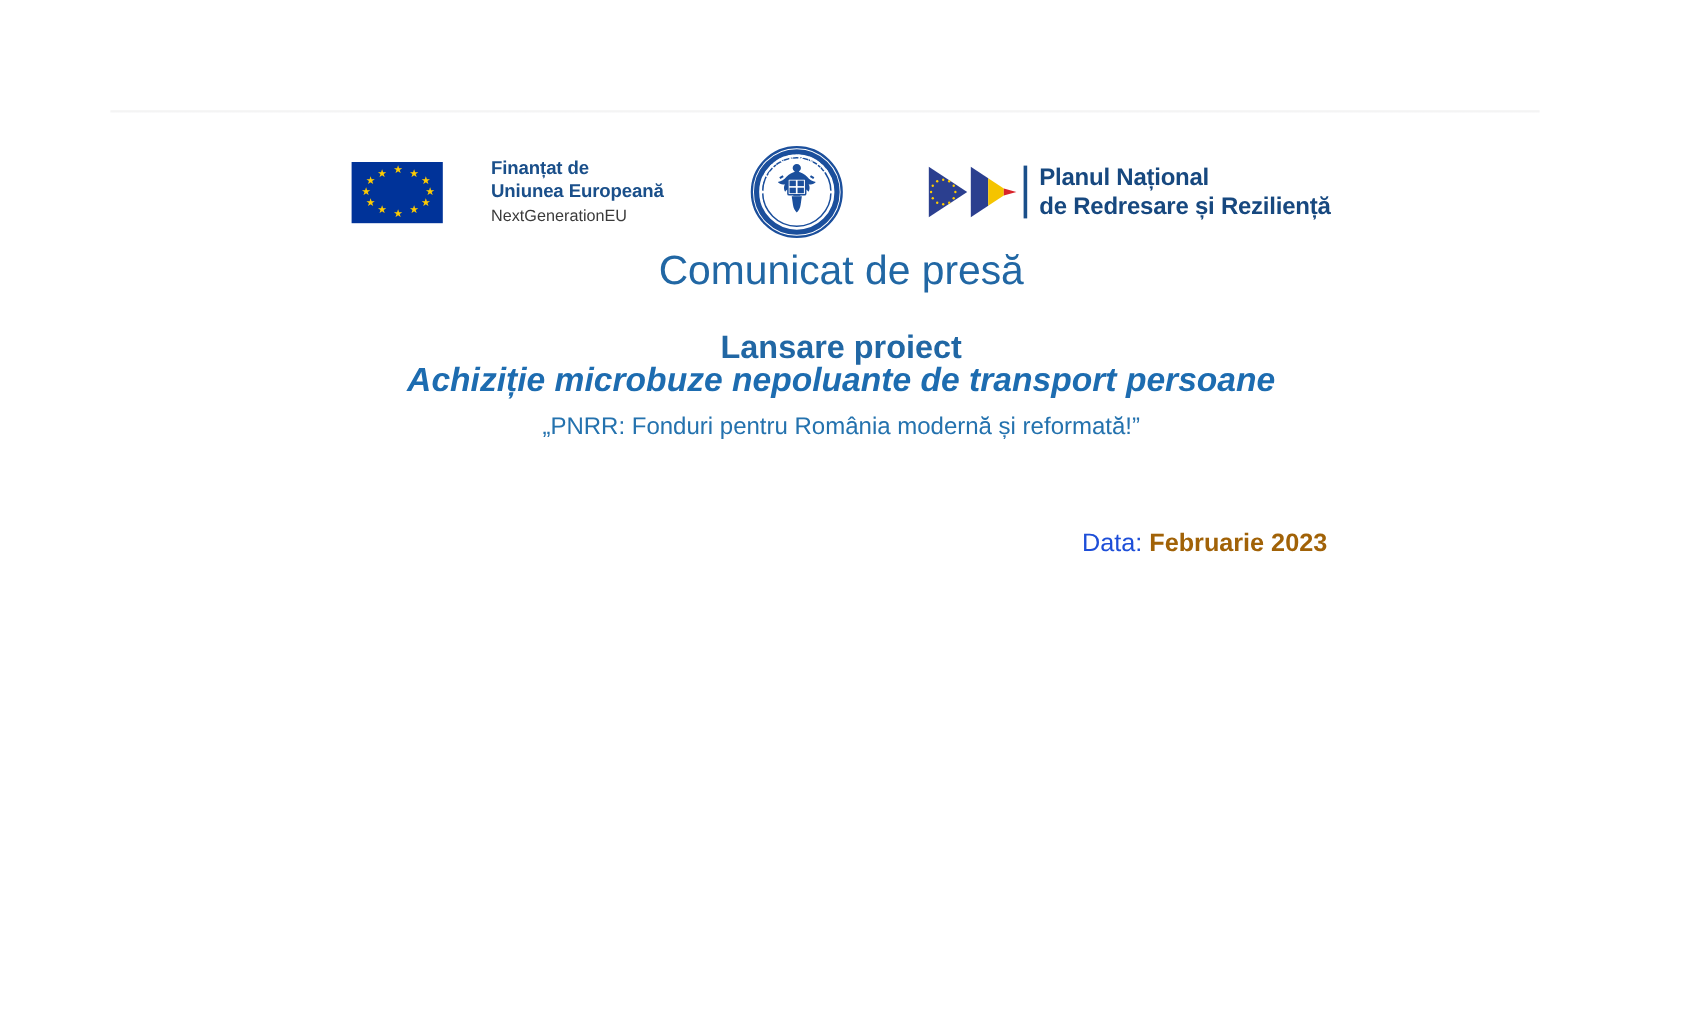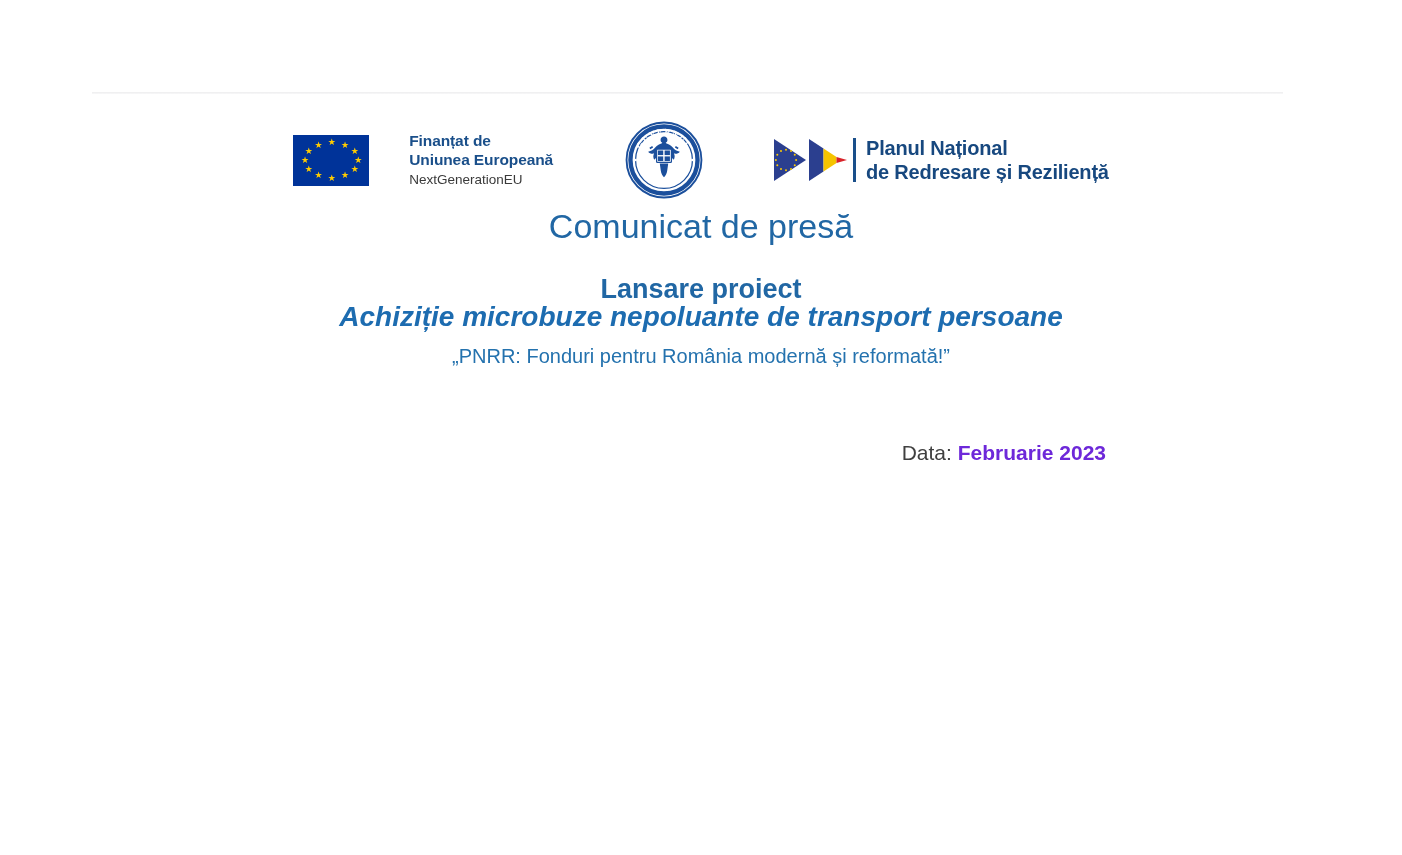--- a/index.html
+++ b/index.html
@@ -175,25 +175,25 @@
   .date-line {
     position: absolute;
     left: 0;
     top: 440px;
     width: 1106px;
     text-align: right;
     font-size: 21px;
     line-height: 1.2;
   }
   .date-label {
-    color: #404040;
+    color: #1d4ed8;
     font-weight: normal;
   }
   .date-value {
-    color: #6d28d9;
+    color: #a16207;
     font-weight: bold;
   }
 </style>
 </head>
 <body>
 
 <div class="page">
 
   <div class="top-rule"></div>
 

